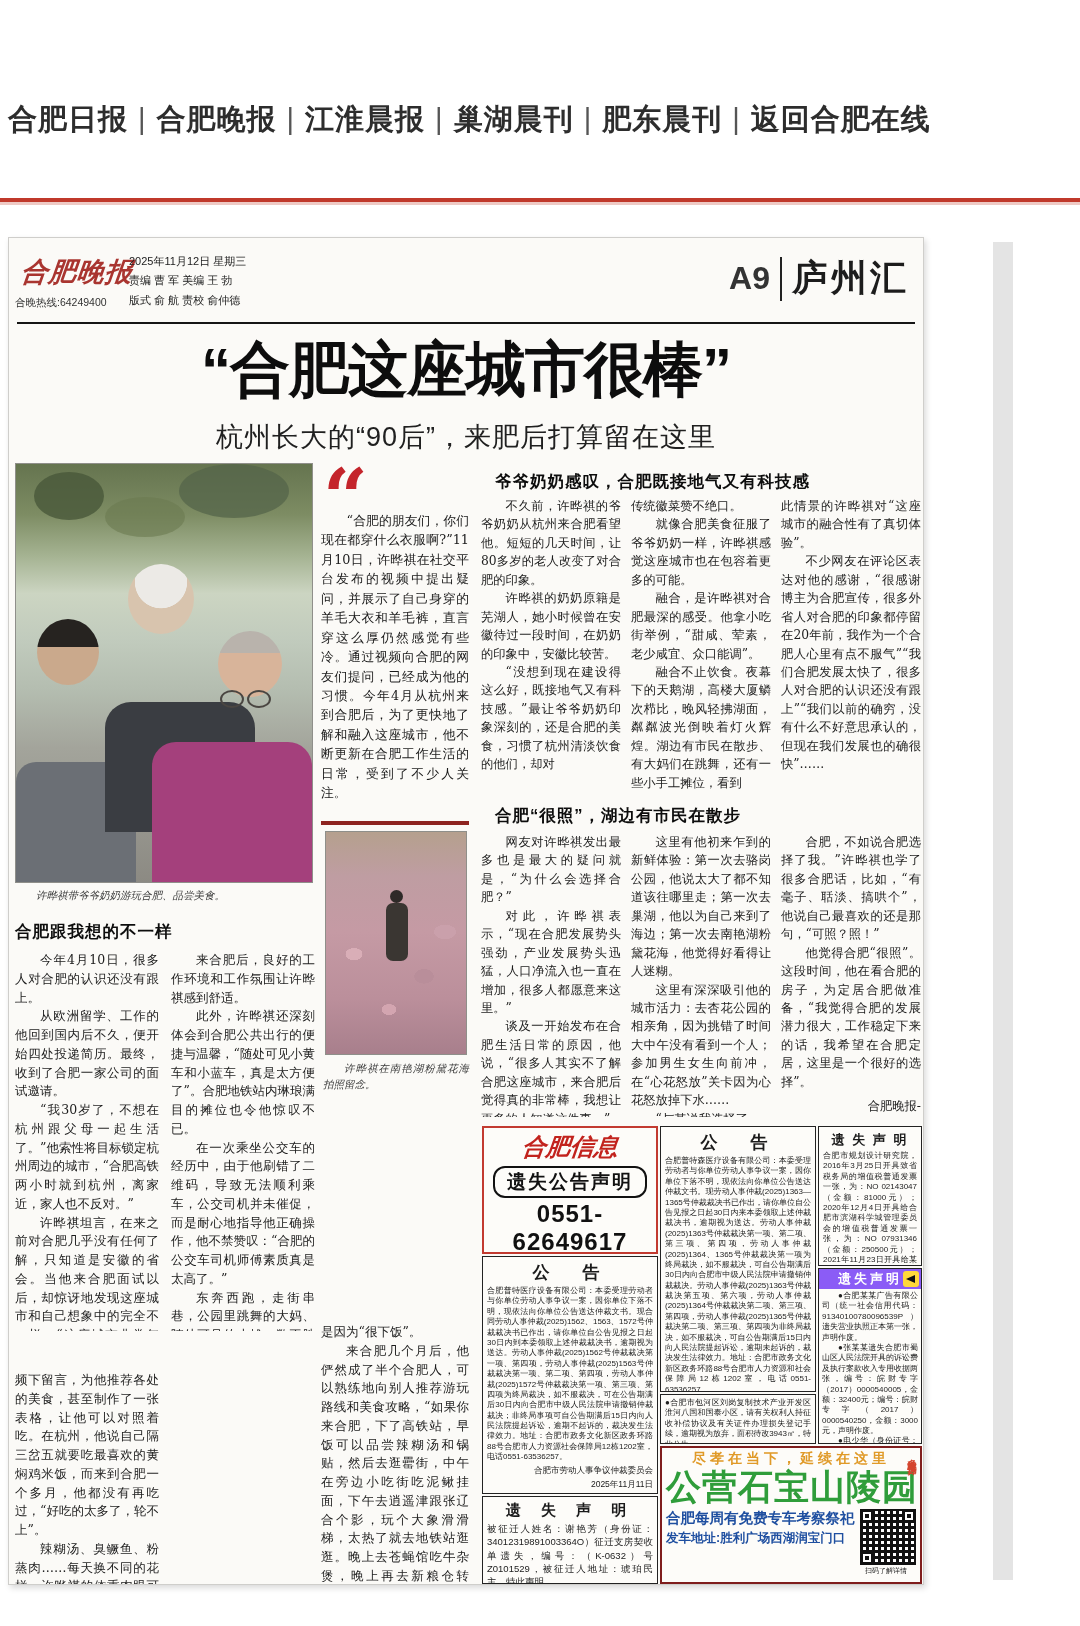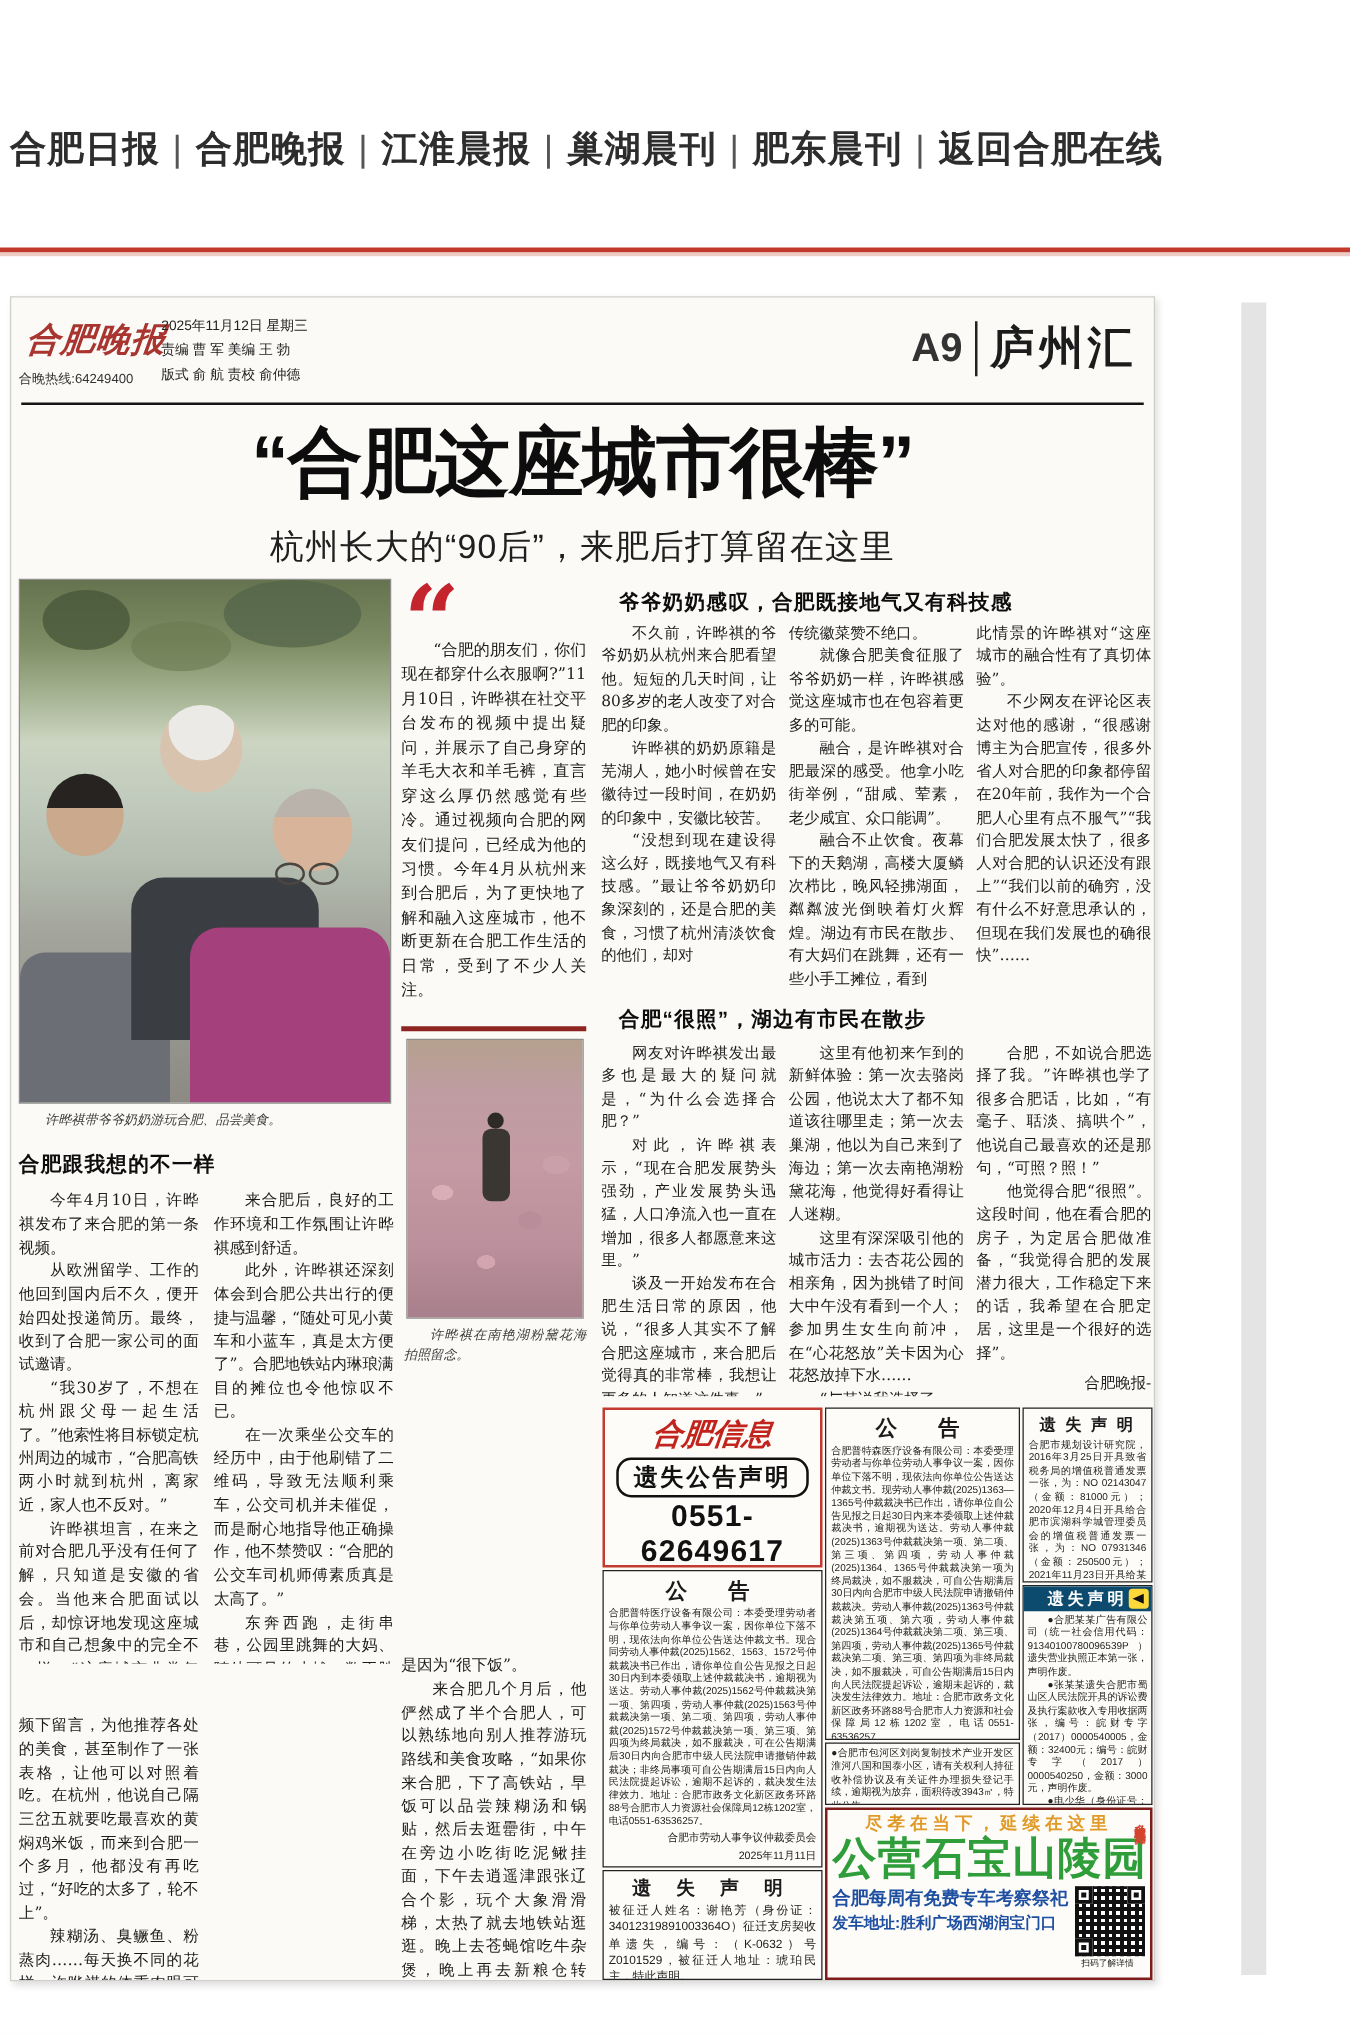--- a/index.html
+++ b/index.html
@@ -83,21 +83,21 @@
   .lostbox-title{display:block;margin:3px auto 2px auto;width:150px;border:2px solid #111;border-radius:12px;
      font-size:19px;font-weight:900;text-align:center;letter-spacing:2px;padding:1px 0;color:#111;}
   .redbox .phone{font-size:24px;font-weight:900;text-align:center;color:#111;letter-spacing:1px;}
   .noticeA{left:0;top:130px;width:176px;height:238px;}
   .lossA{left:0;top:370px;width:176px;height:88px;}
   .lossA .dense{font-size:9.5px;line-height:1.4;}
   .noticeB{left:178px;top:0;width:156px;height:266px;}
   .noticeB2{left:178px;top:268px;width:156px;height:50px;}
   .lossB{left:336px;top:0;width:104px;height:140px;}
   .lossC{left:336px;top:142px;width:104px;height:176px;padding:0;}
-  .lossC-head{height:20px;background:#0c4a6e;color:#fff;font-weight:bold;font-size:13px;letter-spacing:3px;
+  .lossC-head{height:20px;background:#8b5cf6;color:#fff;font-weight:bold;font-size:13px;letter-spacing:3px;
      display:flex;align-items:center;justify-content:center;position:relative;}
   .hand{position:absolute;right:2px;top:2px;width:16px;height:16px;background:#ffd83a;border-radius:3px;}
   .hand:before{content:"";position:absolute;left:3px;top:4px;border-right:9px solid #111;border-top:4px solid transparent;border-bottom:4px solid transparent;}
   .lossC .body{padding:2px 3px;}
   
   .banner{left:178px;top:320px;width:262px;height:138px;border:2px solid #7f1d1d;padding:2px 4px;}
   .banner .slogan{text-align:center;font-size:14px;font-weight:bold;color:#e09a28;letter-spacing:4px;}
   .banner .big{font-size:35px;font-weight:900;color:#2f9d3a;letter-spacing:1px;line-height:1.1;white-space:nowrap;}
   .banner .side{position:absolute;right:2px;top:4px;writing-mode:vertical-rl;font-size:9px;color:#d4452f;font-weight:bold;letter-spacing:1px;height:118px;}
   .banner .rows{display:flex;margin-top:2px;}
@@ -162,21 +162,21 @@
       <div class="head" style="right:10%;top:40%;width:64px;height:66px;background:linear-gradient(180deg,#b9b3ac 0 34%,#d8b49a 34%)"></div>
       <div class="fig" style="right:14%;top:54%;width:20px;height:14px;border:2px solid #4a4642;border-radius:50%"></div>
       <div class="fig" style="right:23%;top:54%;width:20px;height:14px;border:2px solid #4a4642;border-radius:50%"></div>
       <div class="fig" style="right:0;bottom:0;width:160px;height:140px;background:#a4407c;border-radius:24px 24px 0 0"></div>
     </div>
     <p class="cap cap1">许晔祺带爷爷奶奶游玩合肥、品尝美食。</p>
 
     <h3 class="sec h-a" style="position:absolute">合肥跟我想的不一样</h3>
     <div class="cols pos-a">
       <div class="col">
-          <p>今年4月10日，许晔祺发布了来合肥的第一条视频。</p>
+          <p>今年4月10日，很多人对合肥的认识还没有跟上。</p>
           <p>从欧洲留学、工作的他回到国内后不久，便开始四处投递简历。最终，收到了合肥一家公司的面试邀请。</p>
           <p>“我30岁了，不想在杭州跟父母一起生活了。”他索性将目标锁定杭州周边的城市，“合肥高铁两小时就到杭州，离家近，家人也不反对。”</p>
           <p>许晔祺坦言，在来之前对合肥几乎没有任何了解，只知道是安徽的省会。当他来合肥面试以后，却惊讶地发现这座城市和自己想象中的完全不一样，“这座城市非常年轻，既不排外，也不内耗”。</p>
         </div>
       <div class="col">
           <p>来合肥后，良好的工作环境和工作氛围让许晔祺感到舒适。</p>
           <p>此外，许晔祺还深刻体会到合肥公共出行的便捷与温馨，“随处可见小黄车和小蓝车，真是太方便了”。合肥地铁站内琳琅满目的摊位也令他惊叹不已。</p>
           <p>在一次乘坐公交车的经历中，由于他刷错了二维码，导致无法顺利乘车，公交司机并未催促，而是耐心地指导他正确操作，他不禁赞叹：“合肥的公交车司机师傅素质真是太高了。”</p>
           <p>东奔西跑，走街串巷，公园里跳舞的大妈、随处可见的小摊、数不胜数的美食，都让许晔祺感受到满满的烟火气。</p>
         </div>

